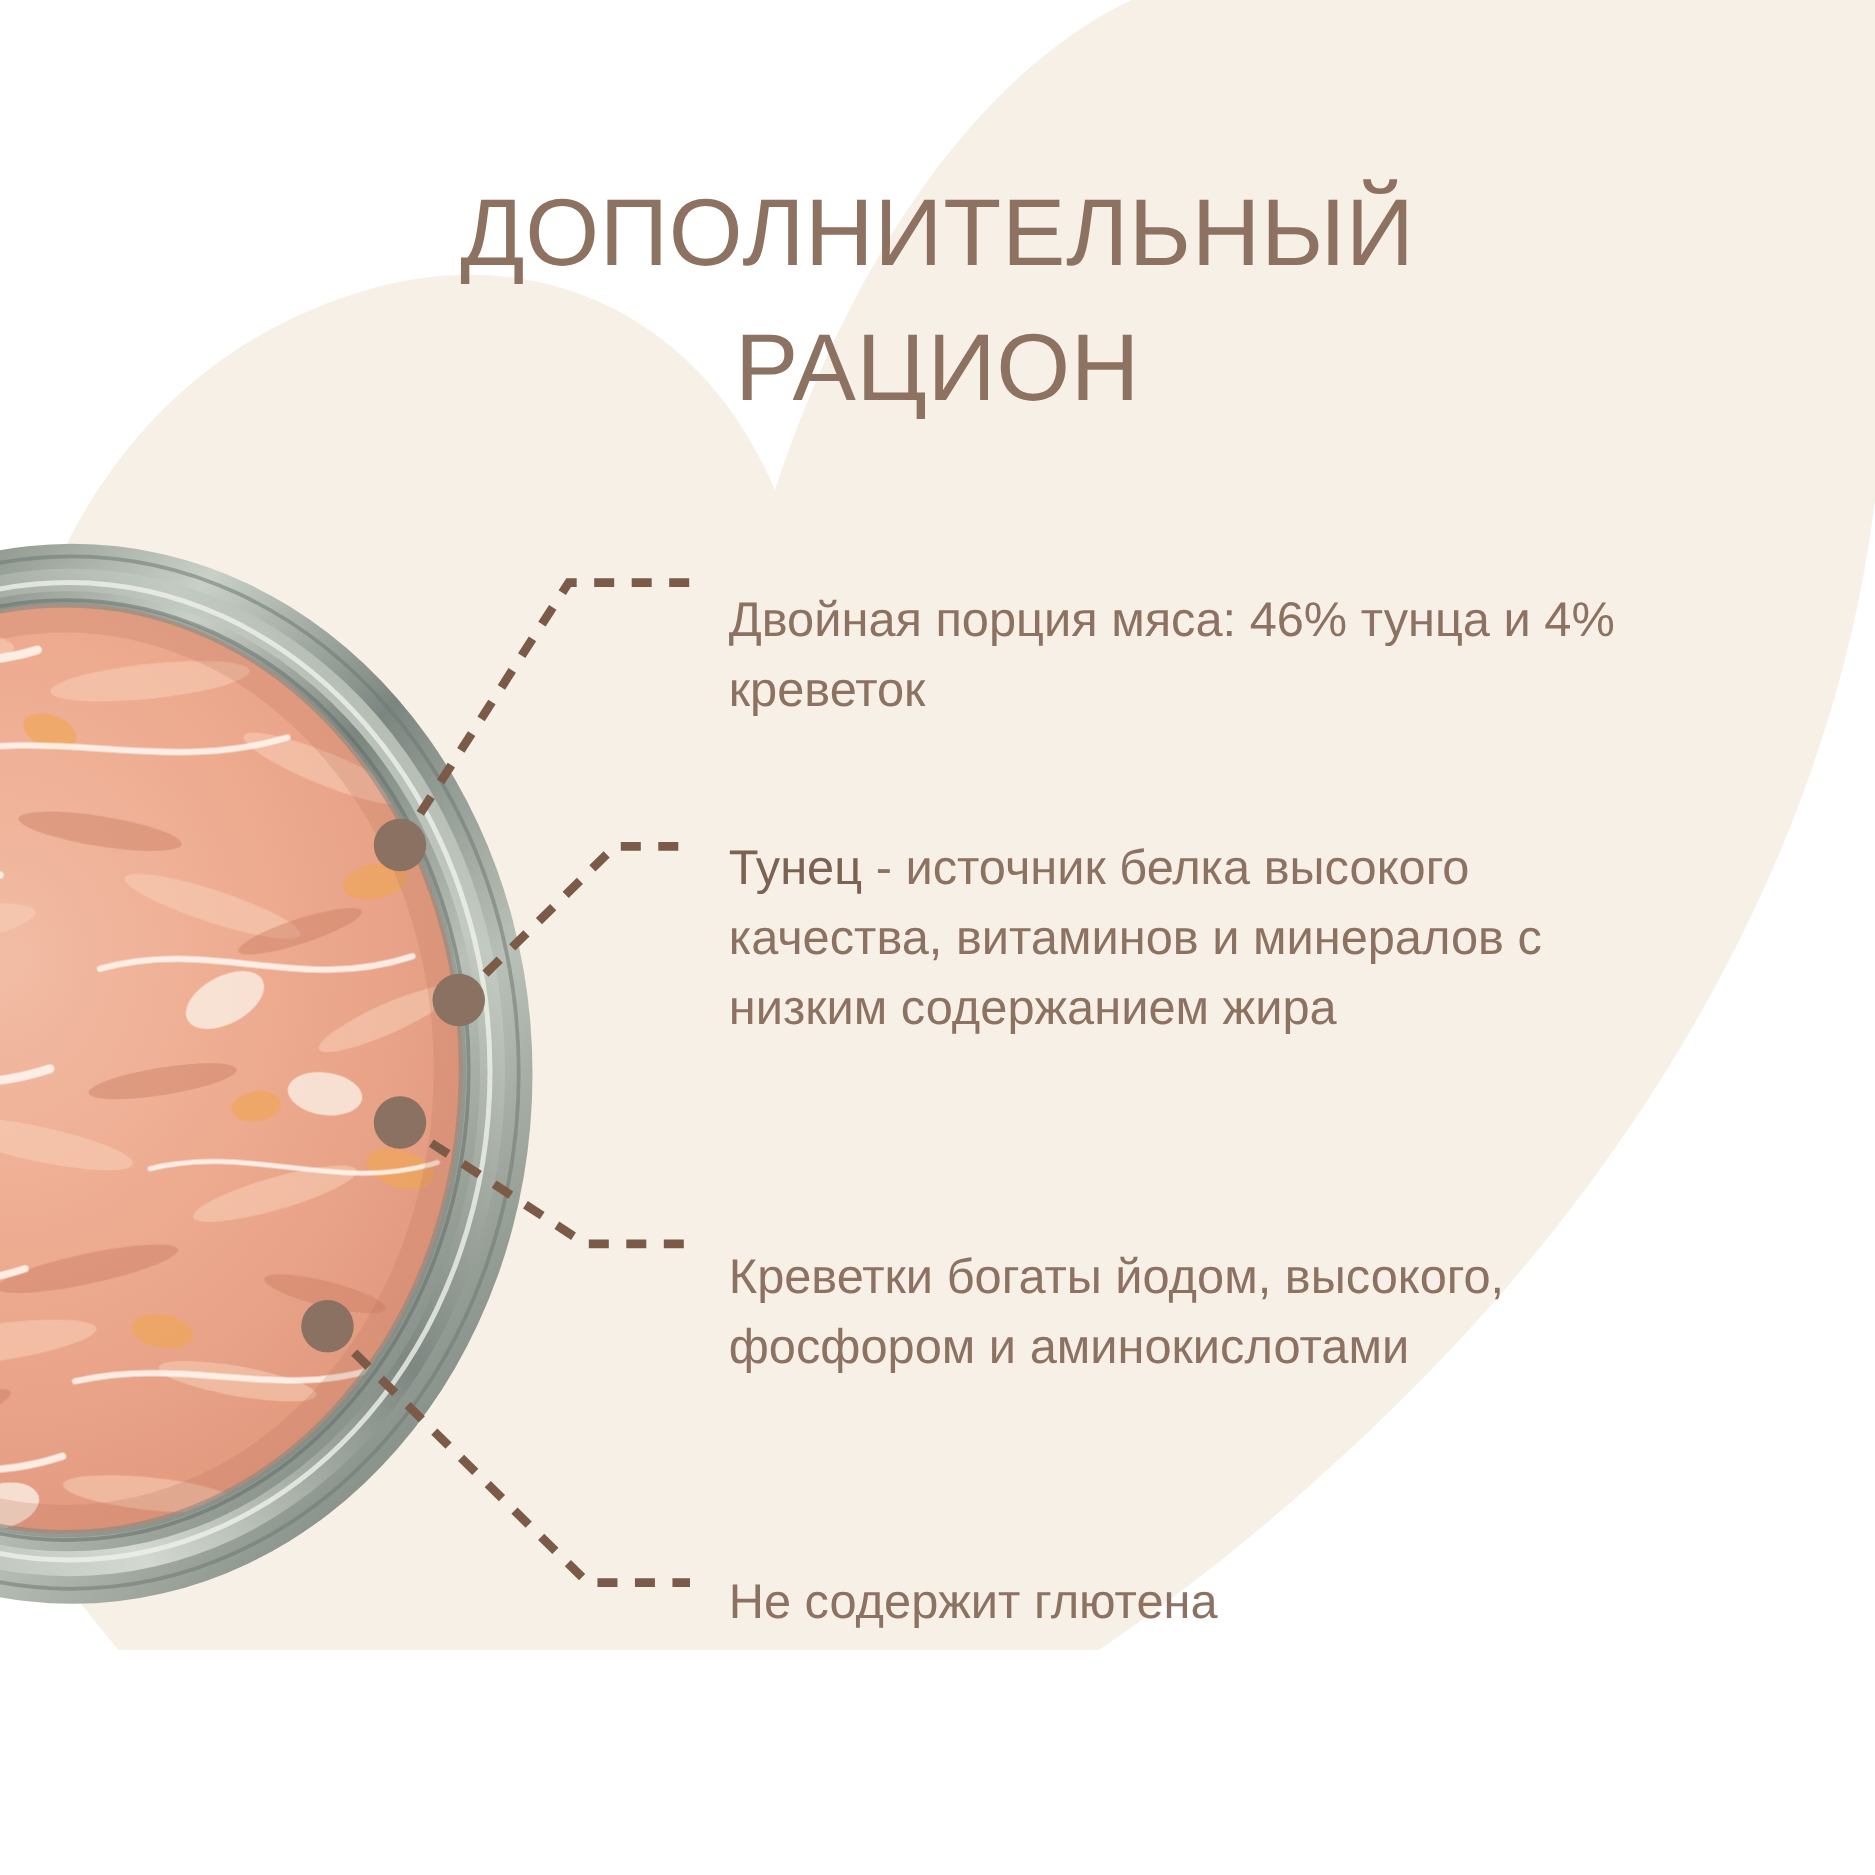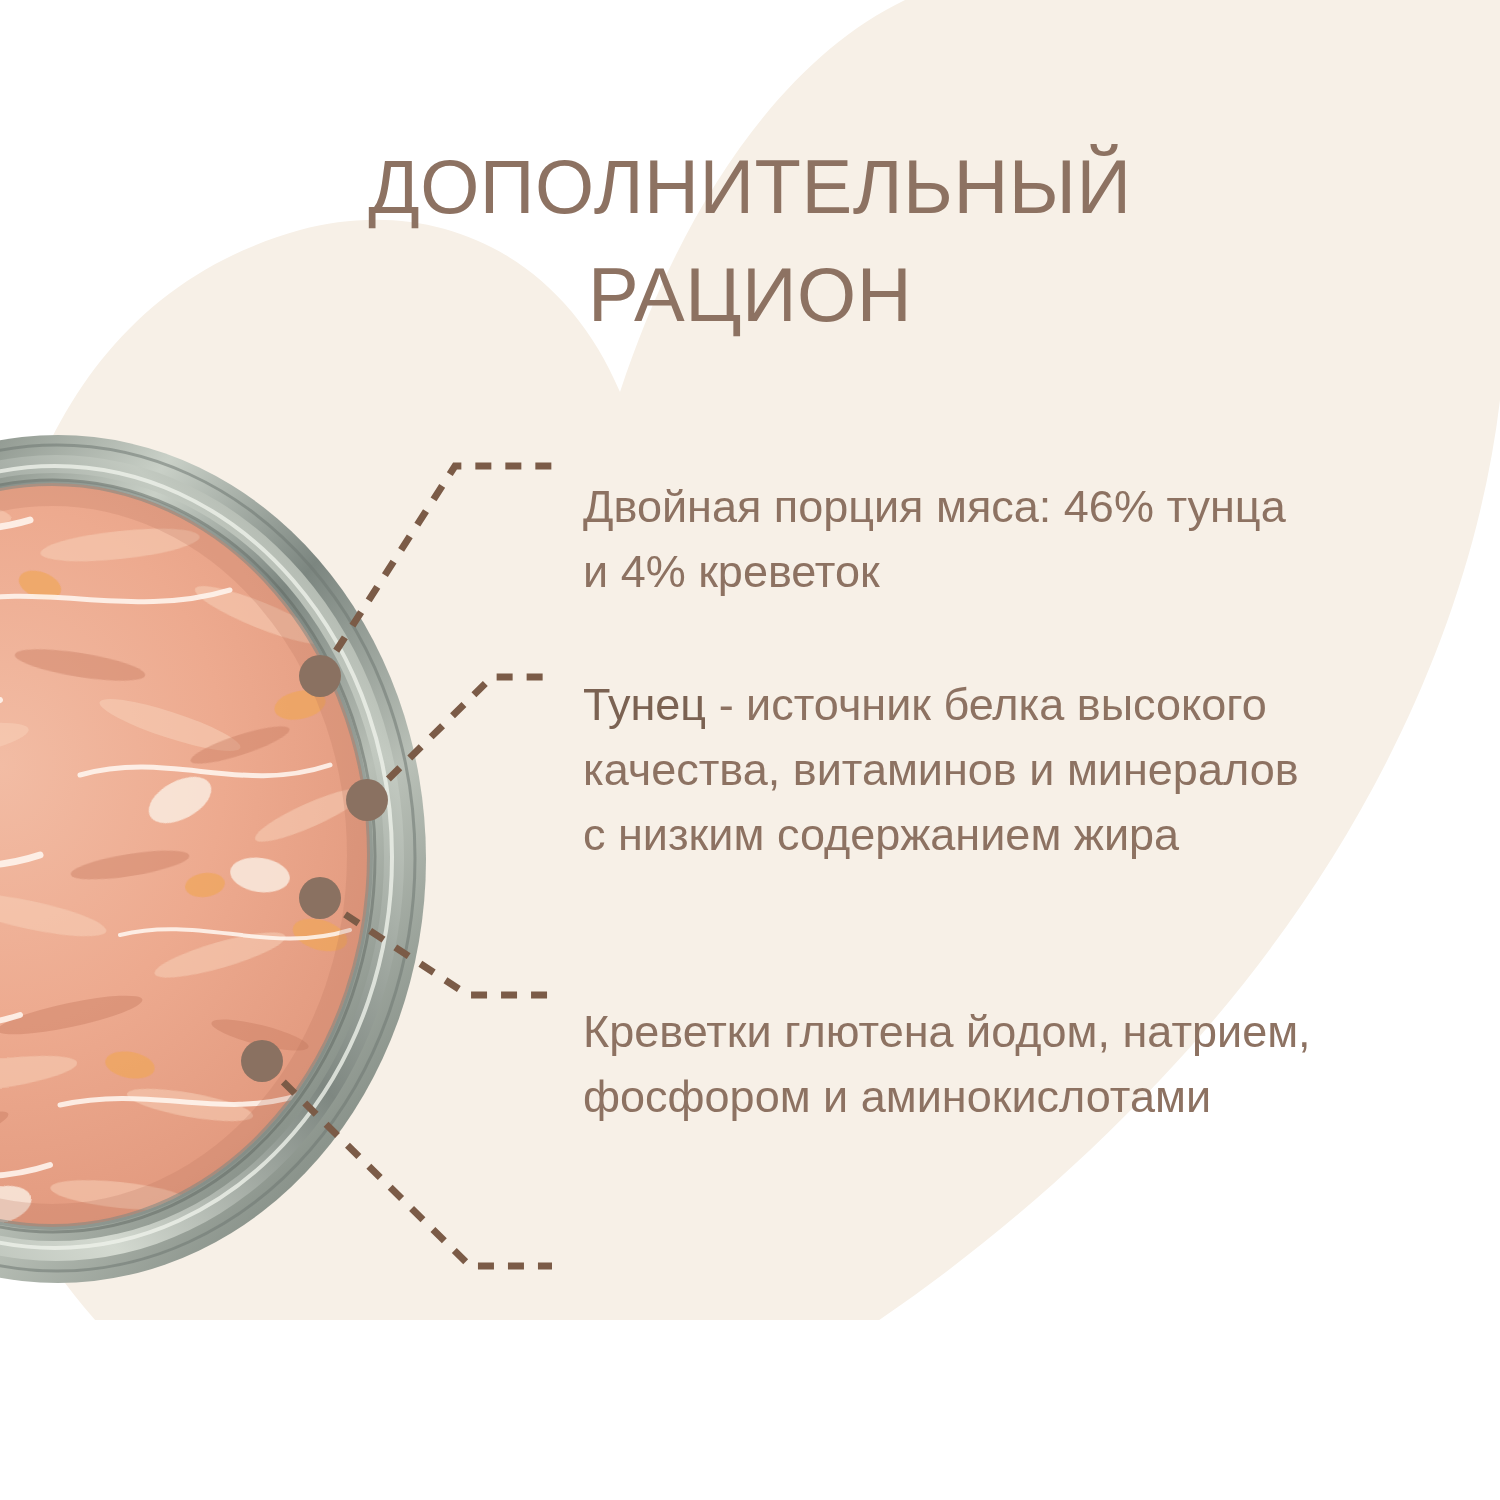--- a/index.html
+++ b/index.html
@@ -40,21 +40,21 @@
     letter-spacing: 0.5px;
     white-space: pre-line;
   }
 
   
   .feature {
     position: absolute;
     left: 583px;
     width: 730px;
     color: #8d7262;
-    font-size: 45px;
+    font-size: 39px;
     line-height: 1.44;
     font-weight: 400;
   }
   .feature .lead {
     font-weight: 400;
     color: #7b6252;
   }
   #feat-0 { top: 430px; }
   #feat-1 { top: 628px; }
   #feat-2 { top: 955px; }
@@ -247,17 +247,20 @@
 
   <p class="feature" id="feat-0">
     <span class="lead"></span><span>Двойная порция мяса: 46% тунца и 4% креветок</span>
   </p>
 
   <p class="feature" id="feat-1">
     <span class="lead">Тунец</span><span> - источник белка высокого качества, витаминов и минералов с низким содержанием жира</span>
   </p>
 
   <p class="feature" id="feat-2">
-    <span class="lead"></span><span>Креветки глютена йодом, натрием, фосфором и аминокислотами</span>
-  </p>
-
+    <span class="lead"></span><span>Креветки богаты йодом, высокого, фосфором и аминокислотами</span>
+  </p>
+
+  <p class="feature" id="feat-3">
+    <span class="lead"></span><span>Не содержит глютена</span>
+  </p>
 
 </div>
 
 </body></html>

